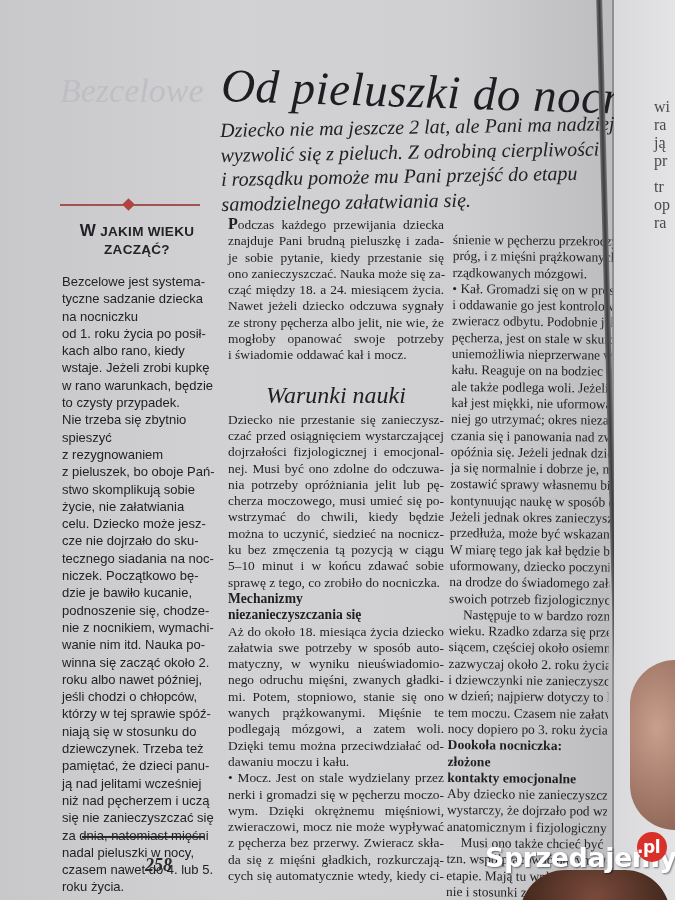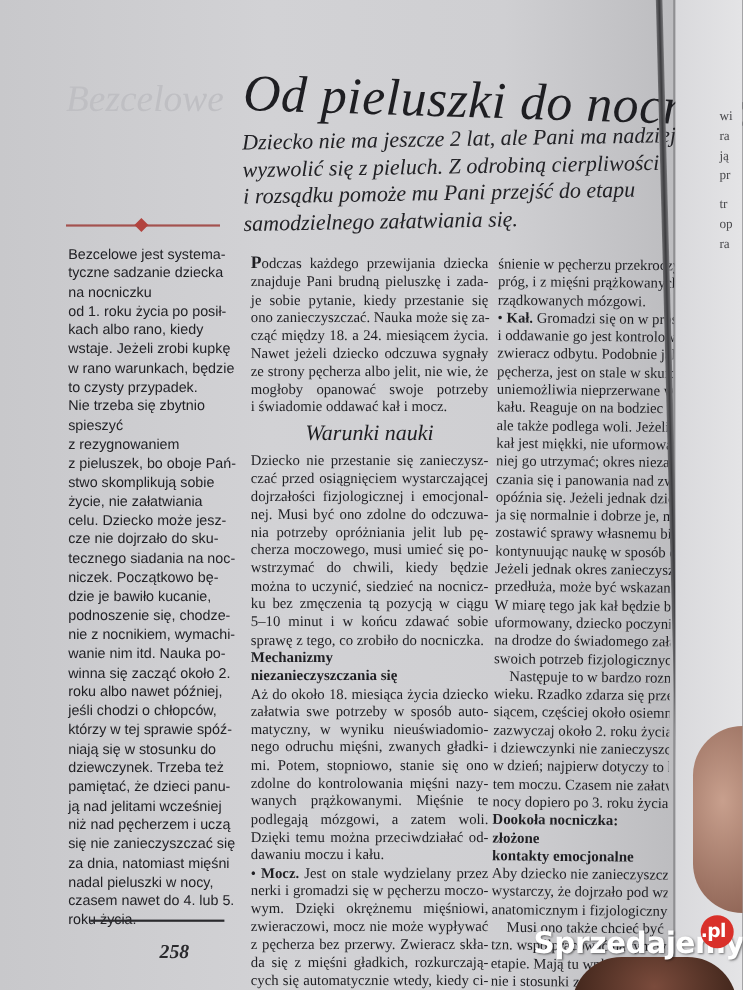--- a/index.html
+++ b/index.html
@@ -16,21 +16,21 @@
     position: absolute; left: 608px; top: 0; width: 6px; height: 900px;
     background: linear-gradient(90deg, #6d6d70, #3c3c3f, #7a7a7d);
     transform: skewX(1.5deg);
   }
   .next-page {
     position: absolute; left: 614px; top: 0; width: 61px; height: 900px;
     background: linear-gradient(90deg, #d9d9dc, #e4e4e6);
     overflow: hidden;
   }
   .next-page .frag {
-    position: absolute; left: 40px; font-size: 12px; color: #4a4a4d;
+    position: absolute; left: 40px; font-size: 16px; color: #4a4a4d;
     font-family: "Liberation Serif", serif; white-space: nowrap;
   }
   .ghost-title {
     position: absolute; left: 60px; top: 72px; font-size: 34px; font-style: italic;
     color: #bfbfc3; font-family: "Liberation Serif", serif;
   }
   .title {
     position: absolute; left: 222px; top: 58px; width: 410px;
     font-family: "Liberation Serif", serif; font-style: italic;
     font-size: 47px; color: #1e1e22; letter-spacing: 0.5px;
@@ -69,27 +69,27 @@
     font-style: italic; color: #2a2a2d; font-family: "Liberation Serif", serif;
   }
   .col {
     position: absolute; font-family: "Liberation Serif", serif; color: #1f1f23;
     font-size: 13.4px; line-height: 16.3px;
   }
   .col .ln { display: block; white-space: nowrap; }
   .col .just { text-align: justify; text-align-last: justify; }
   .col .drop { font-size: 16px; font-weight: bold; }
   .col h2 {
-    margin: 4px 0 6px 0; font-weight: normal; font-style: italic; text-align: center;
-    font-size: 20px; line-height: 22px;
+    margin: 20px 0 6px 0; font-weight: normal; font-style: italic; text-align: center;
+    font-size: 24px; line-height: 22px;
   }
   .col h4 { margin: 0; font-size: 13.6px; line-height: 16.3px; font-weight: bold; }
   .col .indent { padding-left: 14px; }
-  .col b { font-weight: bold; }
-  .col1 { left: 228px; top: 232px; width: 216px; }
+  .col b { font-weight: normal; }
+  .col1 { left: 228px; top: 216px; width: 216px; }
   .col2 { left: 453px; top: 232px; width: 160px; transform: rotate(0.6deg); transform-origin: left top; overflow: hidden; }
   .thumb {
     position: absolute; left: 630px; top: 660px; width: 90px; height: 170px;
     border-radius: 45px; background: radial-gradient(ellipse at 30% 40%, #c69a86, #8d5f4e 70%, #5c3a2f);
     opacity: 0.92;
   }
   .thumb2 {
     position: absolute; left: 520px; top: 870px; width: 150px; height: 90px;
     border-radius: 60px; background: radial-gradient(ellipse at 50% 30%, #7a4b3c, #3b2218 80%);
   }
@@ -117,20 +117,21 @@
     <span class="l">wyzwolić się z pieluch. Z odrobiną cierpliwości</span>
     <span class="l">i rozsądku pomoże mu Pani przejść do etapu</span>
     <span class="l">samodzielnego załatwiania się.</span>
   </div>
 
   <div class="divider">
     <div class="diamond"></div>
   </div>
 
   <div class="sidebar">
+    <h3><span class="big">W</span><span> JAKIM WIEKU</span><br><span>ZACZĄĆ?</span></h3>
     <div class="body">
       <span>Bezcelowe jest systema-</span>
       <span>tyczne sadzanie dziecka</span>
       <span>na nocniczku</span>
       <span>od 1. roku życia po posił-</span>
       <span>kach albo rano, kiedy</span>
       <span>wstaje. Jeżeli zrobi kupkę</span>
       <span>w rano warunkach, będzie</span>
       <span>to czysty przypadek.</span>
       <span>Nie trzeba się zbytnio</span>
@@ -192,21 +193,20 @@
     <span class="ln just">5–10 minut i w końcu zdawać sobie</span>
     <span class="ln">sprawę z tego, co zrobiło do nocniczka.</span>
 
     <h4><span>Mechanizmy</span><br><span>niezanieczyszczania się</span></h4>
 
     <span class="ln just">Aż do około 18. miesiąca życia dziecko</span>
     <span class="ln just">załatwia swe potrzeby w sposób auto-</span>
     <span class="ln just">matyczny, w wyniku nieuświadomio-</span>
     <span class="ln just">nego odruchu mięśni, zwanych gładki-</span>
     <span class="ln just">mi. Potem, stopniowo, stanie się ono</span>
-    <span class="ln just">zdolne do kontrolowania mięśni nazy-</span>
     <span class="ln just">wanych prążkowanymi. Mięśnie te</span>
     <span class="ln just">podlegają mózgowi, a zatem woli.</span>
     <span class="ln just">Dzięki temu można przeciwdziałać od-</span>
     <span class="ln">dawaniu moczu i kału.</span>
 
     <span class="ln just"><span>• </span><b>Mocz.</b><span> Jest on stale wydzielany przez</span></span>
     <span class="ln just">nerki i gromadzi się w pęcherzu moczo-</span>
     <span class="ln just">wym. Dzięki okrężnemu mięśniowi,</span>
     <span class="ln just">zwieraczowi, mocz nie może wypływać</span>
     <span class="ln just">z pęcherza bez przerwy. Zwieracz skła-</span>

